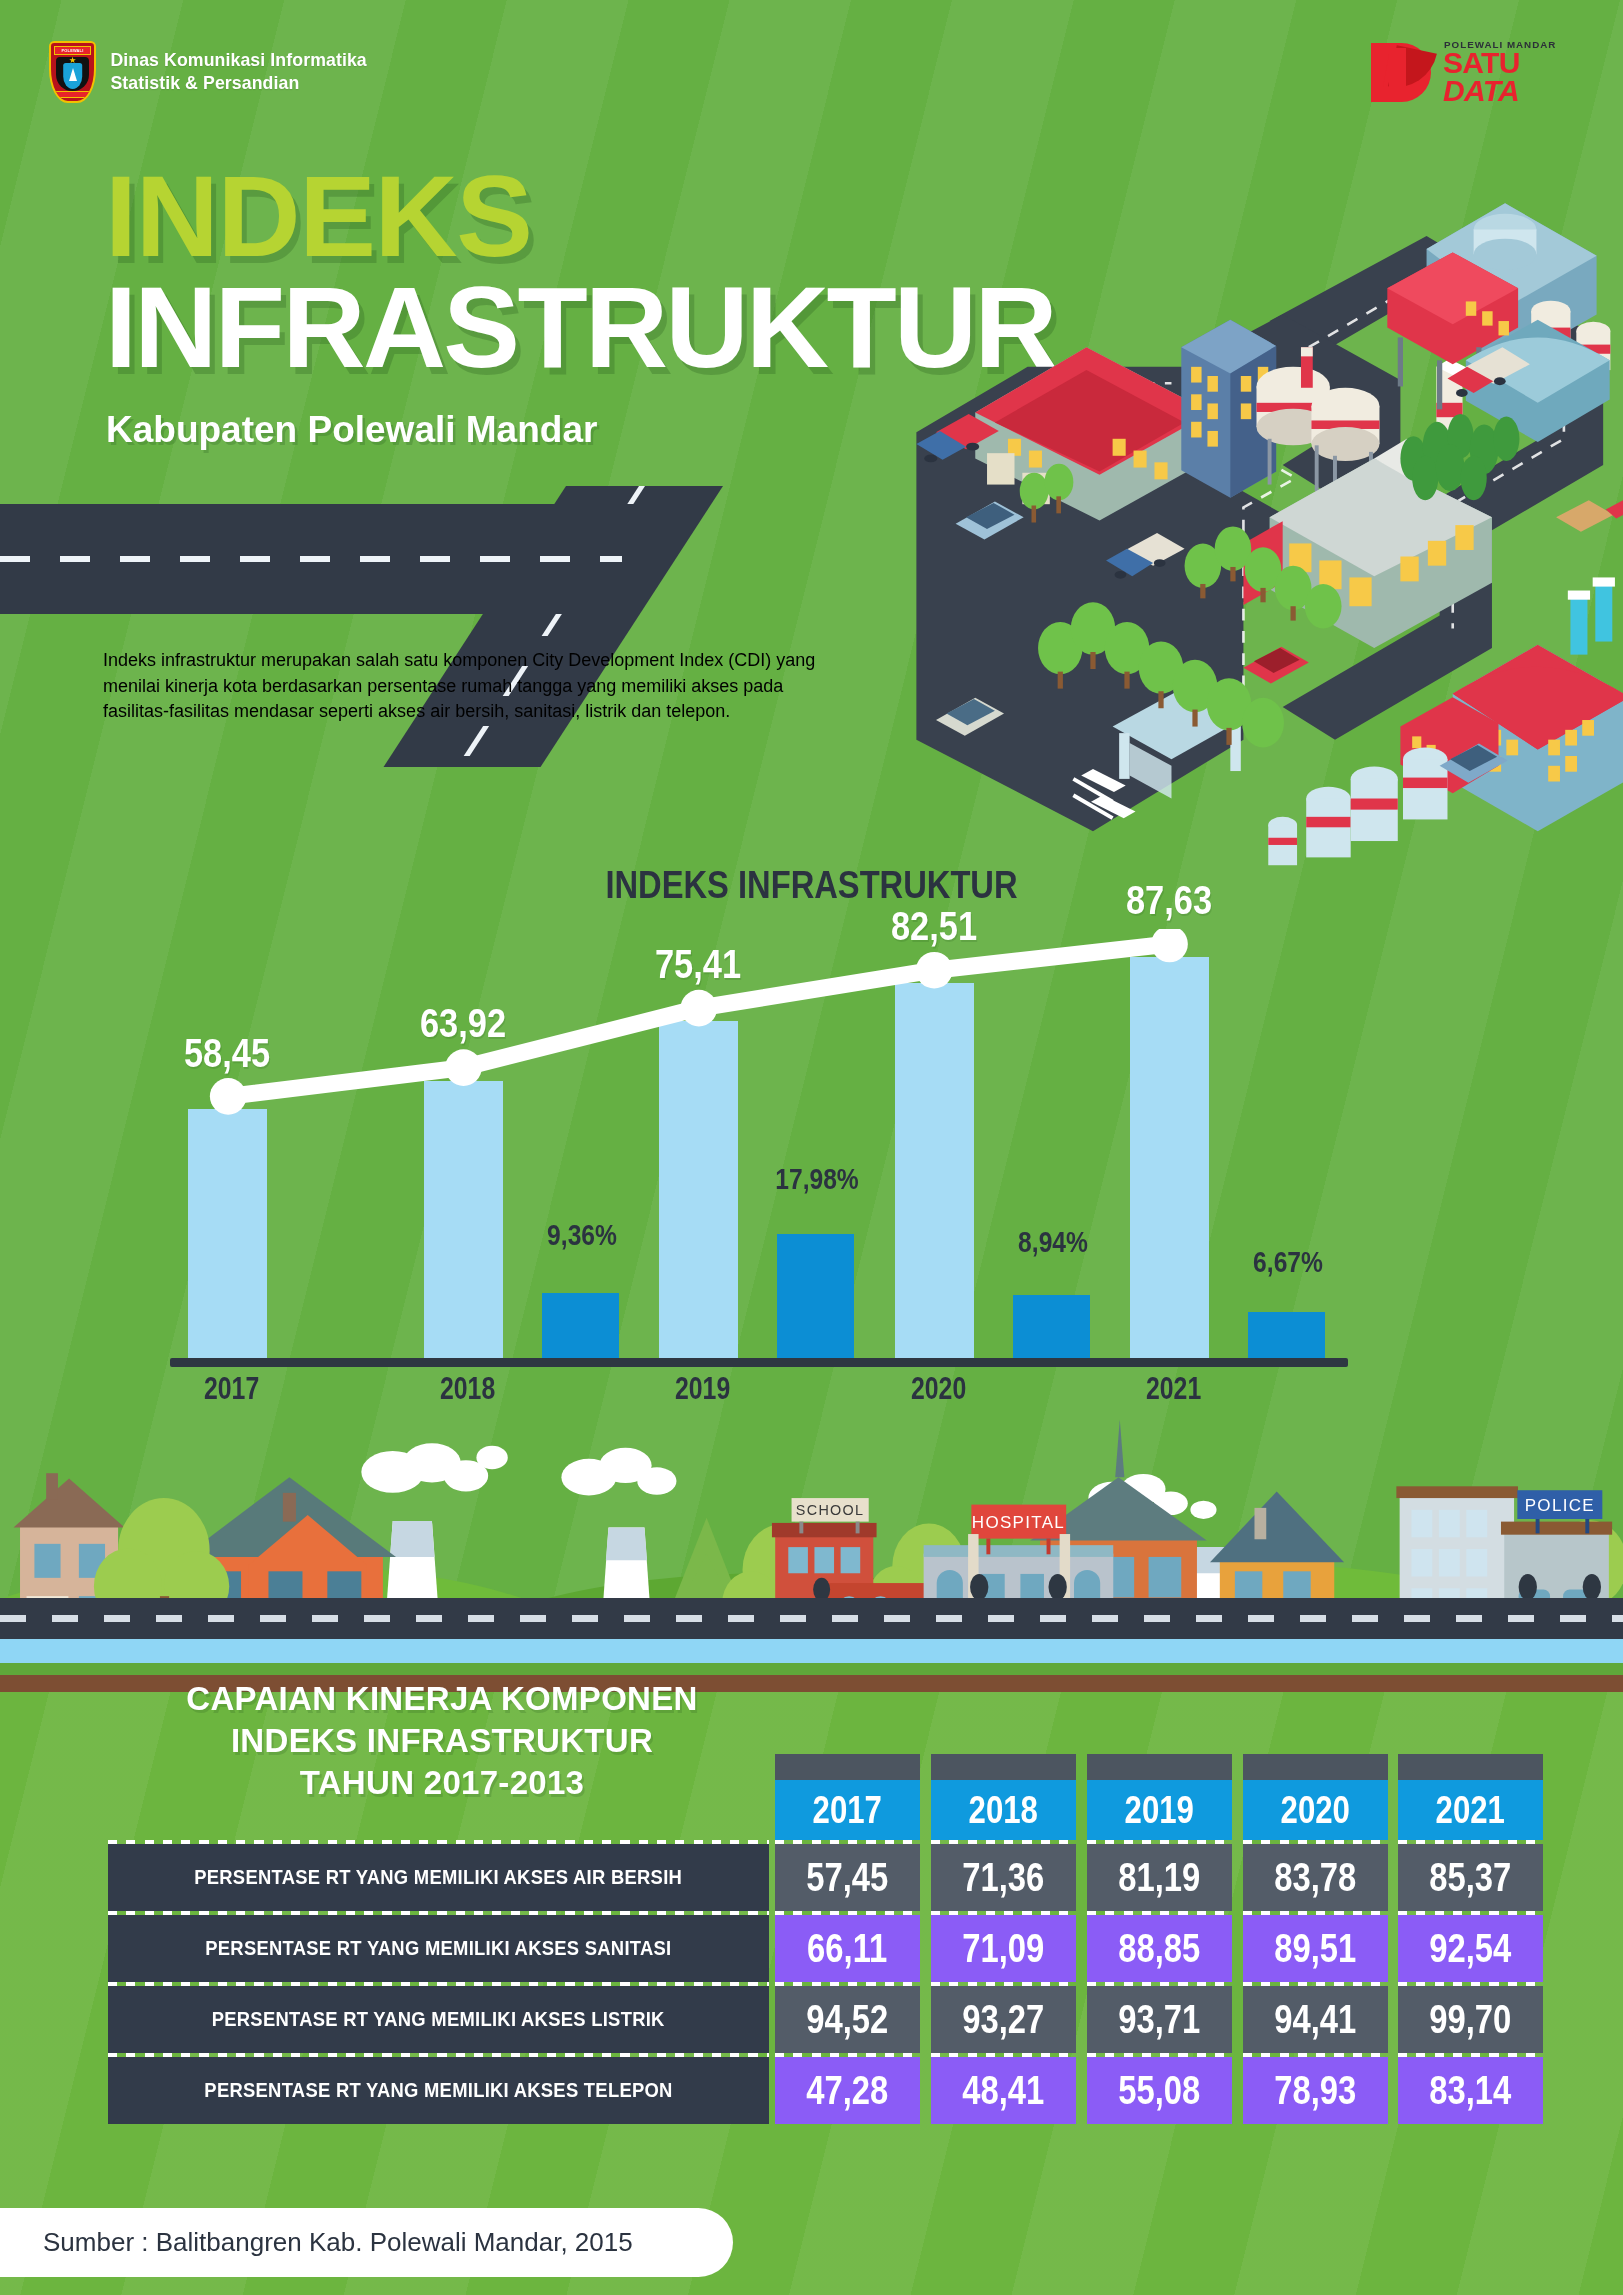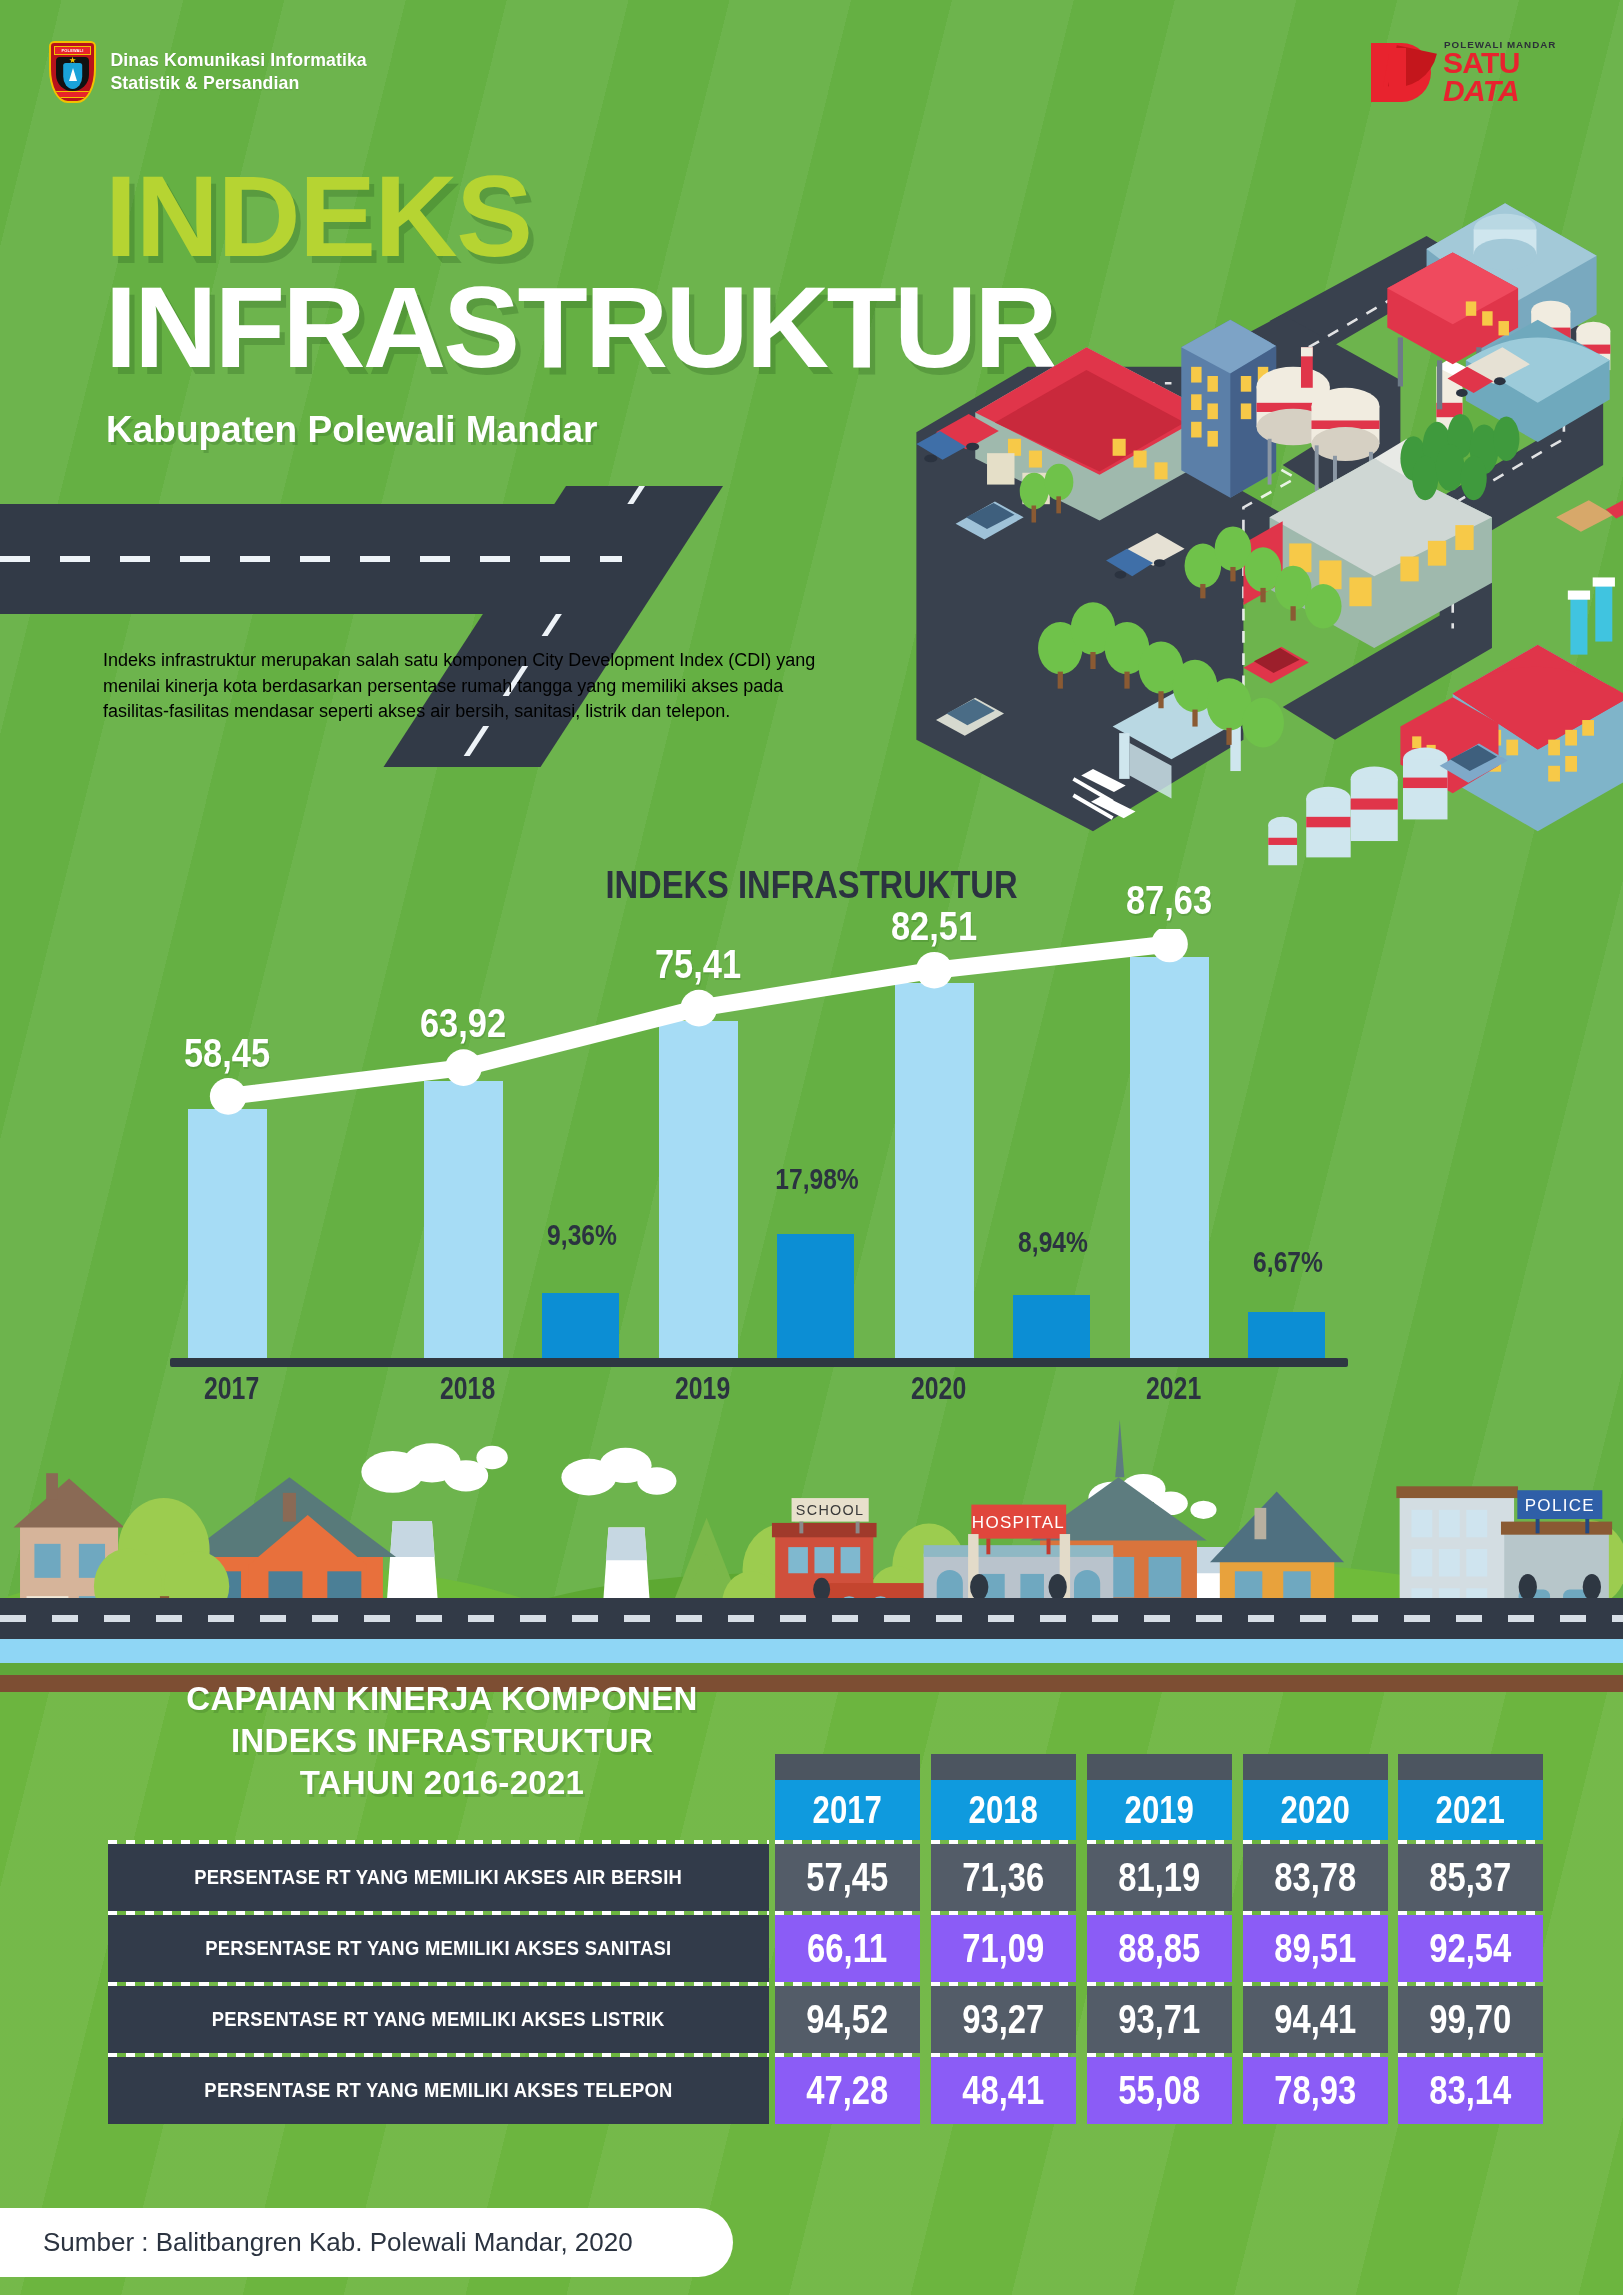--- a/index.html
+++ b/index.html
@@ -863,21 +863,21 @@
   <div class="strip-road">
       <div class="d"></div>
     </div>
   <div class="strip-water"></div>
   <div class="strip-grass"></div>
   <div class="strip-soil"></div>
 
   <div class="tbl-head">
     <div>CAPAIAN KINERJA KOMPONEN</div>
     <div>INDEKS INFRASTRUKTUR</div>
-    <div>TAHUN 2016-2021</div>
+    <div>TAHUN 2017-2013</div>
   </div>
 
   <div class="table-wrap">
 
     <div class="col" style="left:667px;">
       <div class="cap-dark"></div>
       <div class="cap-blue">
           <span>2017</span>
         </div>
     </div>
@@ -1016,17 +1016,17 @@
         </div>
       <div class="dotted"></div>
       <div class="cell alt">
           <span>83,14</span>
         </div>
     </div>
 
   </div>
 
   <div class="footer-pill">
-    <span>Sumber : Balitbangren Kab. Polewali Mandar, 2020</span>
+    <span>Sumber : Balitbangren Kab. Polewali Mandar, 2015</span>
   </div>
 
 </div>
 
 
 </body></html>

